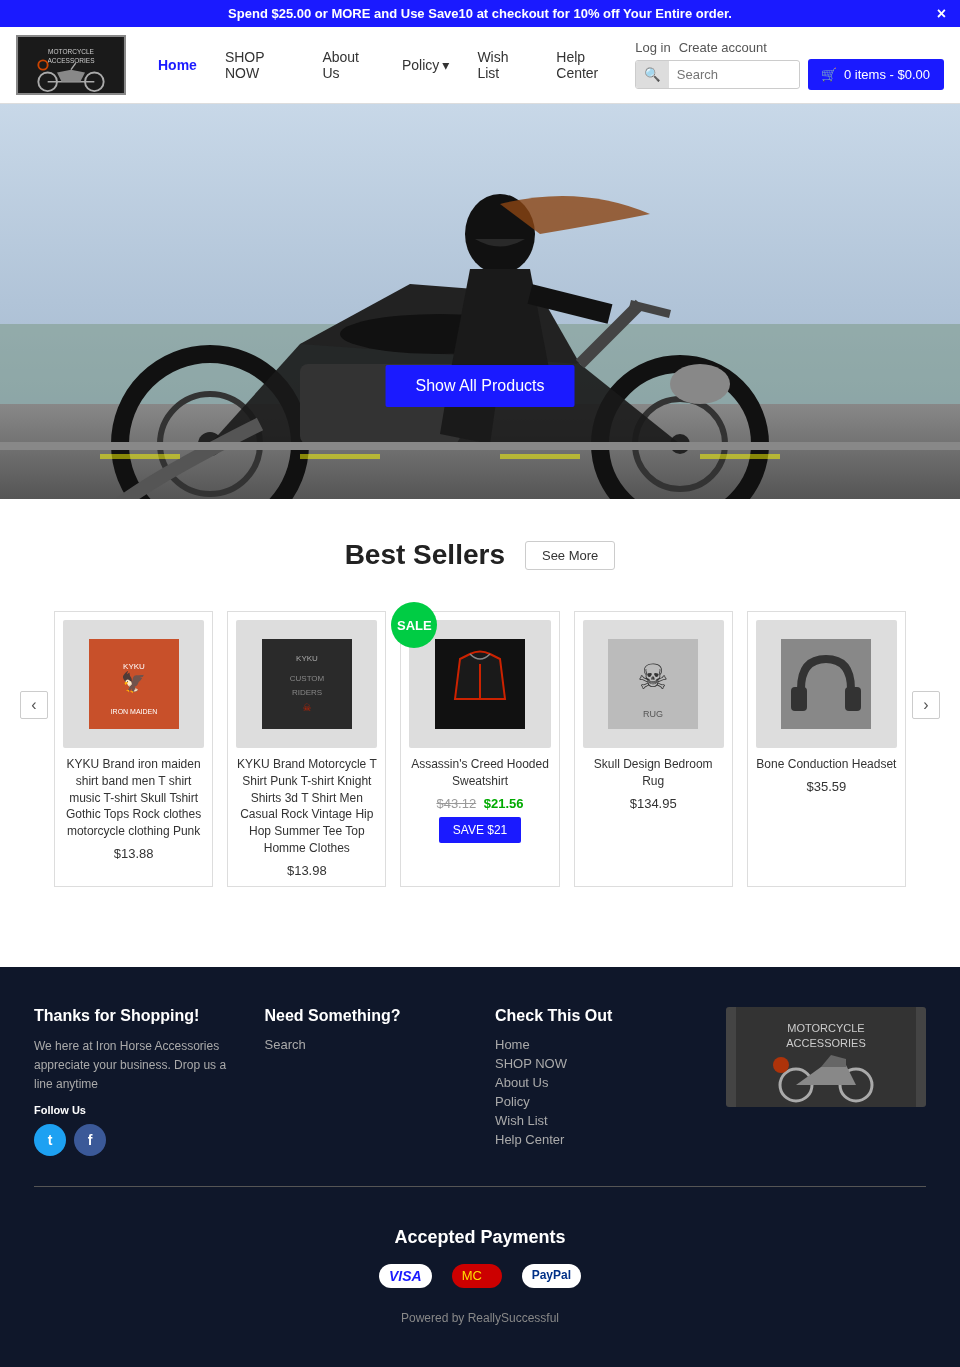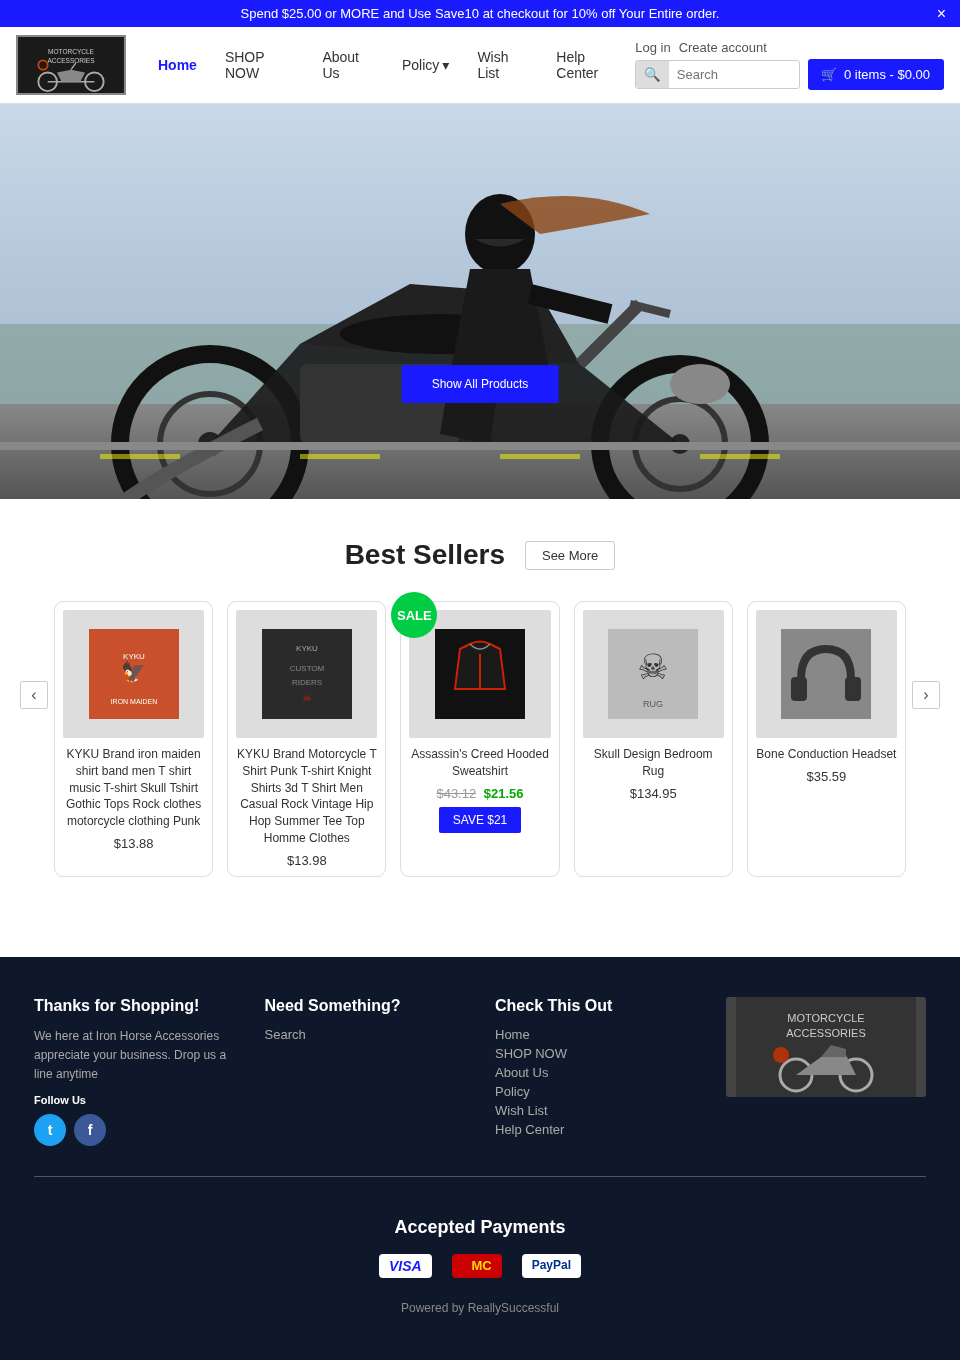--- a/index.html
+++ b/index.html
@@ -6,20 +6,21 @@
     body { font-family: Arial, sans-serif; font-size: 14px; color: #333; background: #fff; width: 960px; }
 
     
     .top-banner {
       background: #1a1aff;
       color: #fff;
       text-align: center;
       padding: 6px 46px;
       font-size: 13px;
       position: relative;
+      font-weight: bold;
     }
     .top-banner-close {
       position: absolute;
       right: 14px;
       top: 50%;
       transform: translateY(-50%);
       cursor: pointer;
       font-size: 16px;
       color: #fff;
     }
@@ -137,36 +138,36 @@
     }
     .hero-btn {
       position: absolute;
       left: 50%;
       top: 66%;
       transform: translateX(-50%);
       background: #1a1aff;
       color: #fff;
       border: none;
       padding: 12px 30px;
-      font-size: 12px;
+      font-size: 16px;
       cursor: pointer;
       border-radius: 2px;
       white-space: nowrap;
     }
 
     
     .best-sellers-section {
       padding: 40px 20px 20px;
     }
     .best-sellers-header {
       display: flex;
       align-items: center;
       justify-content: center;
       gap: 20px;
-      margin-bottom: 30px;
+      margin-bottom: 40px;
     }
     .best-sellers-title {
       font-size: 28px;
       font-weight: bold;
       color: #222;
     }
     .see-more-btn {
       background: #fff;
       border: 1px solid #ccc;
       padding: 6px 16px;
@@ -198,21 +199,21 @@
     }
     .products-row {
       display: flex;
       gap: 14px;
       flex: 1;
       padding: 0 6px;
     }
     .product-card {
       flex: 1;
       border: 1px solid #ddd;
-      border-radius: 9px;
+      border-radius: 0;
       padding: 8px;
       text-align: center;
       position: relative;
       cursor: pointer;
     }
     .product-img {
       width: 100%;
       height: 128px;
       background: #ddd;
       display: flex;
@@ -352,27 +353,27 @@
       margin-bottom: 16px;
     }
     .payment-icons {
       display: flex;
       justify-content: center;
       gap: 20px;
       margin-bottom: 20px;
     }
     .payment-icon {
       background: #fff;
-      border-radius: 4px;
+      border-radius: 12px;
       padding: 4px 10px;
       font-size: 12px;
       font-weight: bold;
       color: #333;
       min-width: 50px;
-      text-align: right;
+      text-align: left;
     }
     .payment-icon.visa { color: #1a1aff; font-size: 14px; font-style: italic; font-weight: 900; }
     .payment-icon.mastercard { background: #cc0000; color: #fff; }
     .payment-icon.paypal { color: #003087; }
     .footer-copyright {
       color: #888;
       font-size: 12px;
       text-align: center;
       line-height: 1.8;
     }
@@ -647,21 +648,21 @@
 
   </div>
 
   <hr class="footer-divider">
 
   <div class="accepted-payments">
     <h3>Accepted Payments</h3>
     <div class="payment-icons">
       <div class="payment-icon visa">VISA</div>
       <div class="payment-icon mastercard">
-        <span style="color:#ffdd00; font-weight:bold; font-size:13px;margin-top:31px;">MC</span>
+        <span style="color:#ffdd00; font-weight:normal; font-size:13px;margin-top:31px;">MC</span>
       </div>
       <div class="payment-icon paypal">PayPal</div>
     </div>
     <div class="footer-copyright">
       <div>Powered by ReallySuccessful</div>
     </div>
   </div>
 </div>
 
 </body></html>

